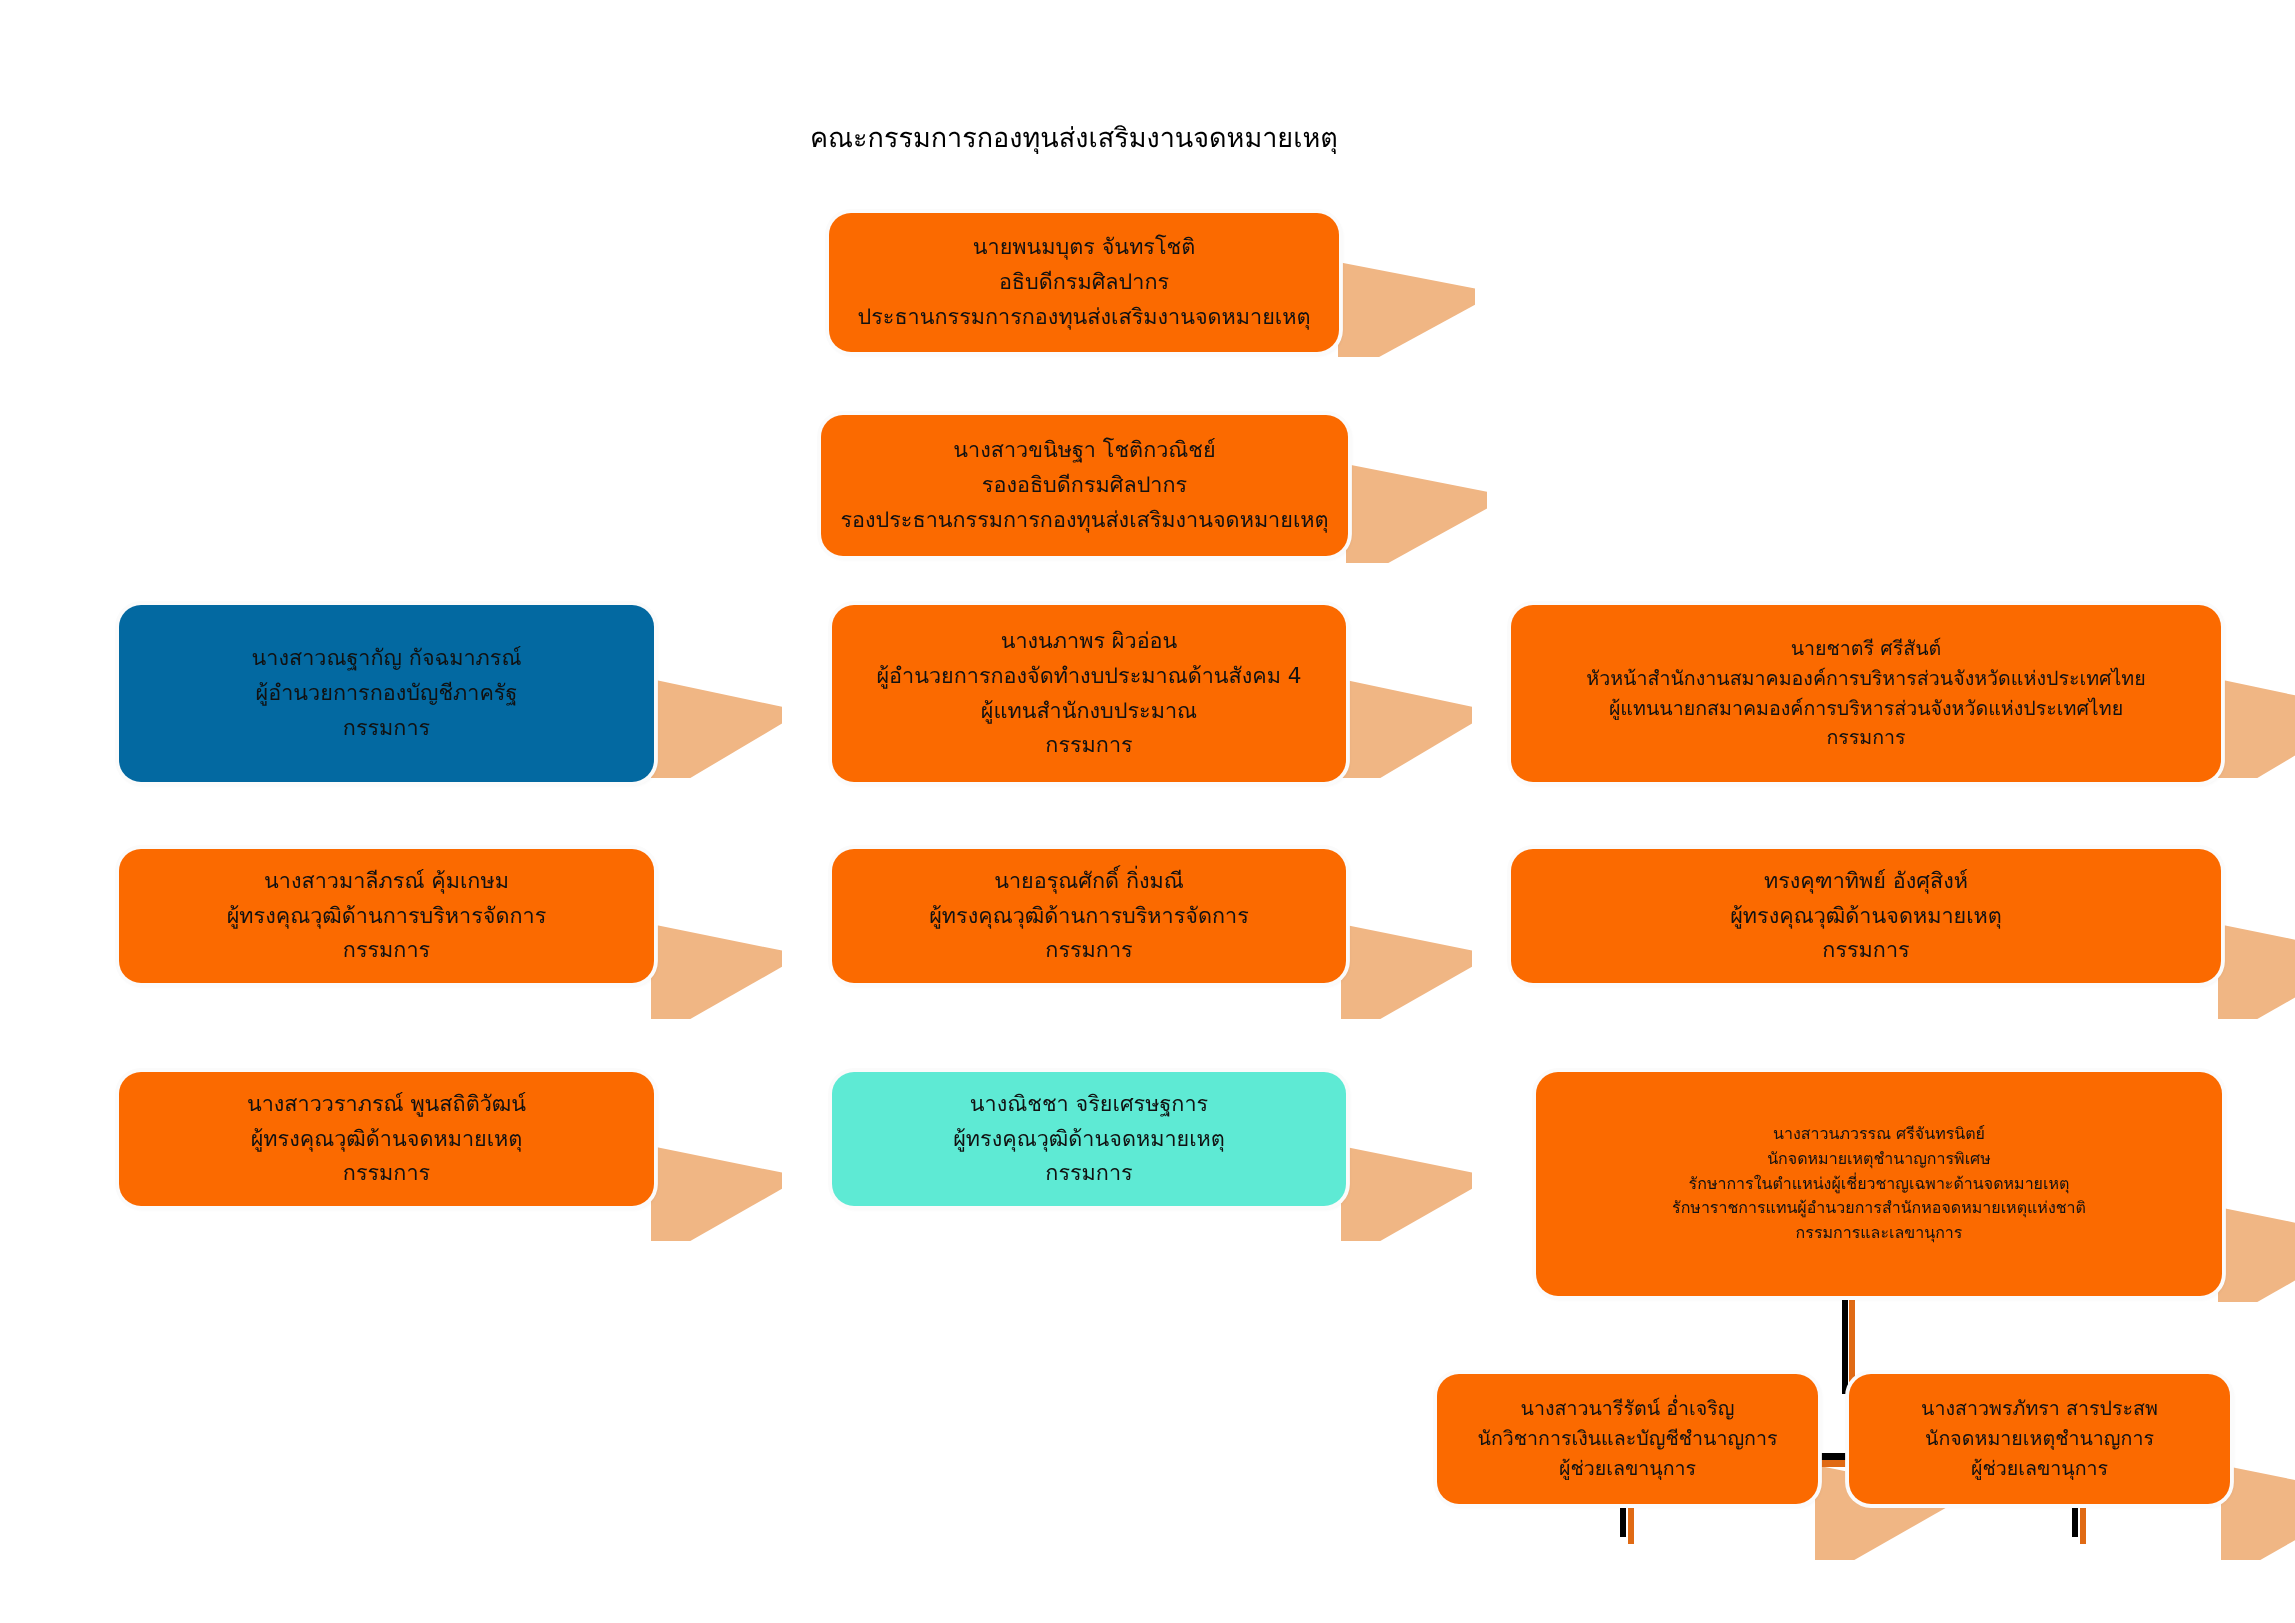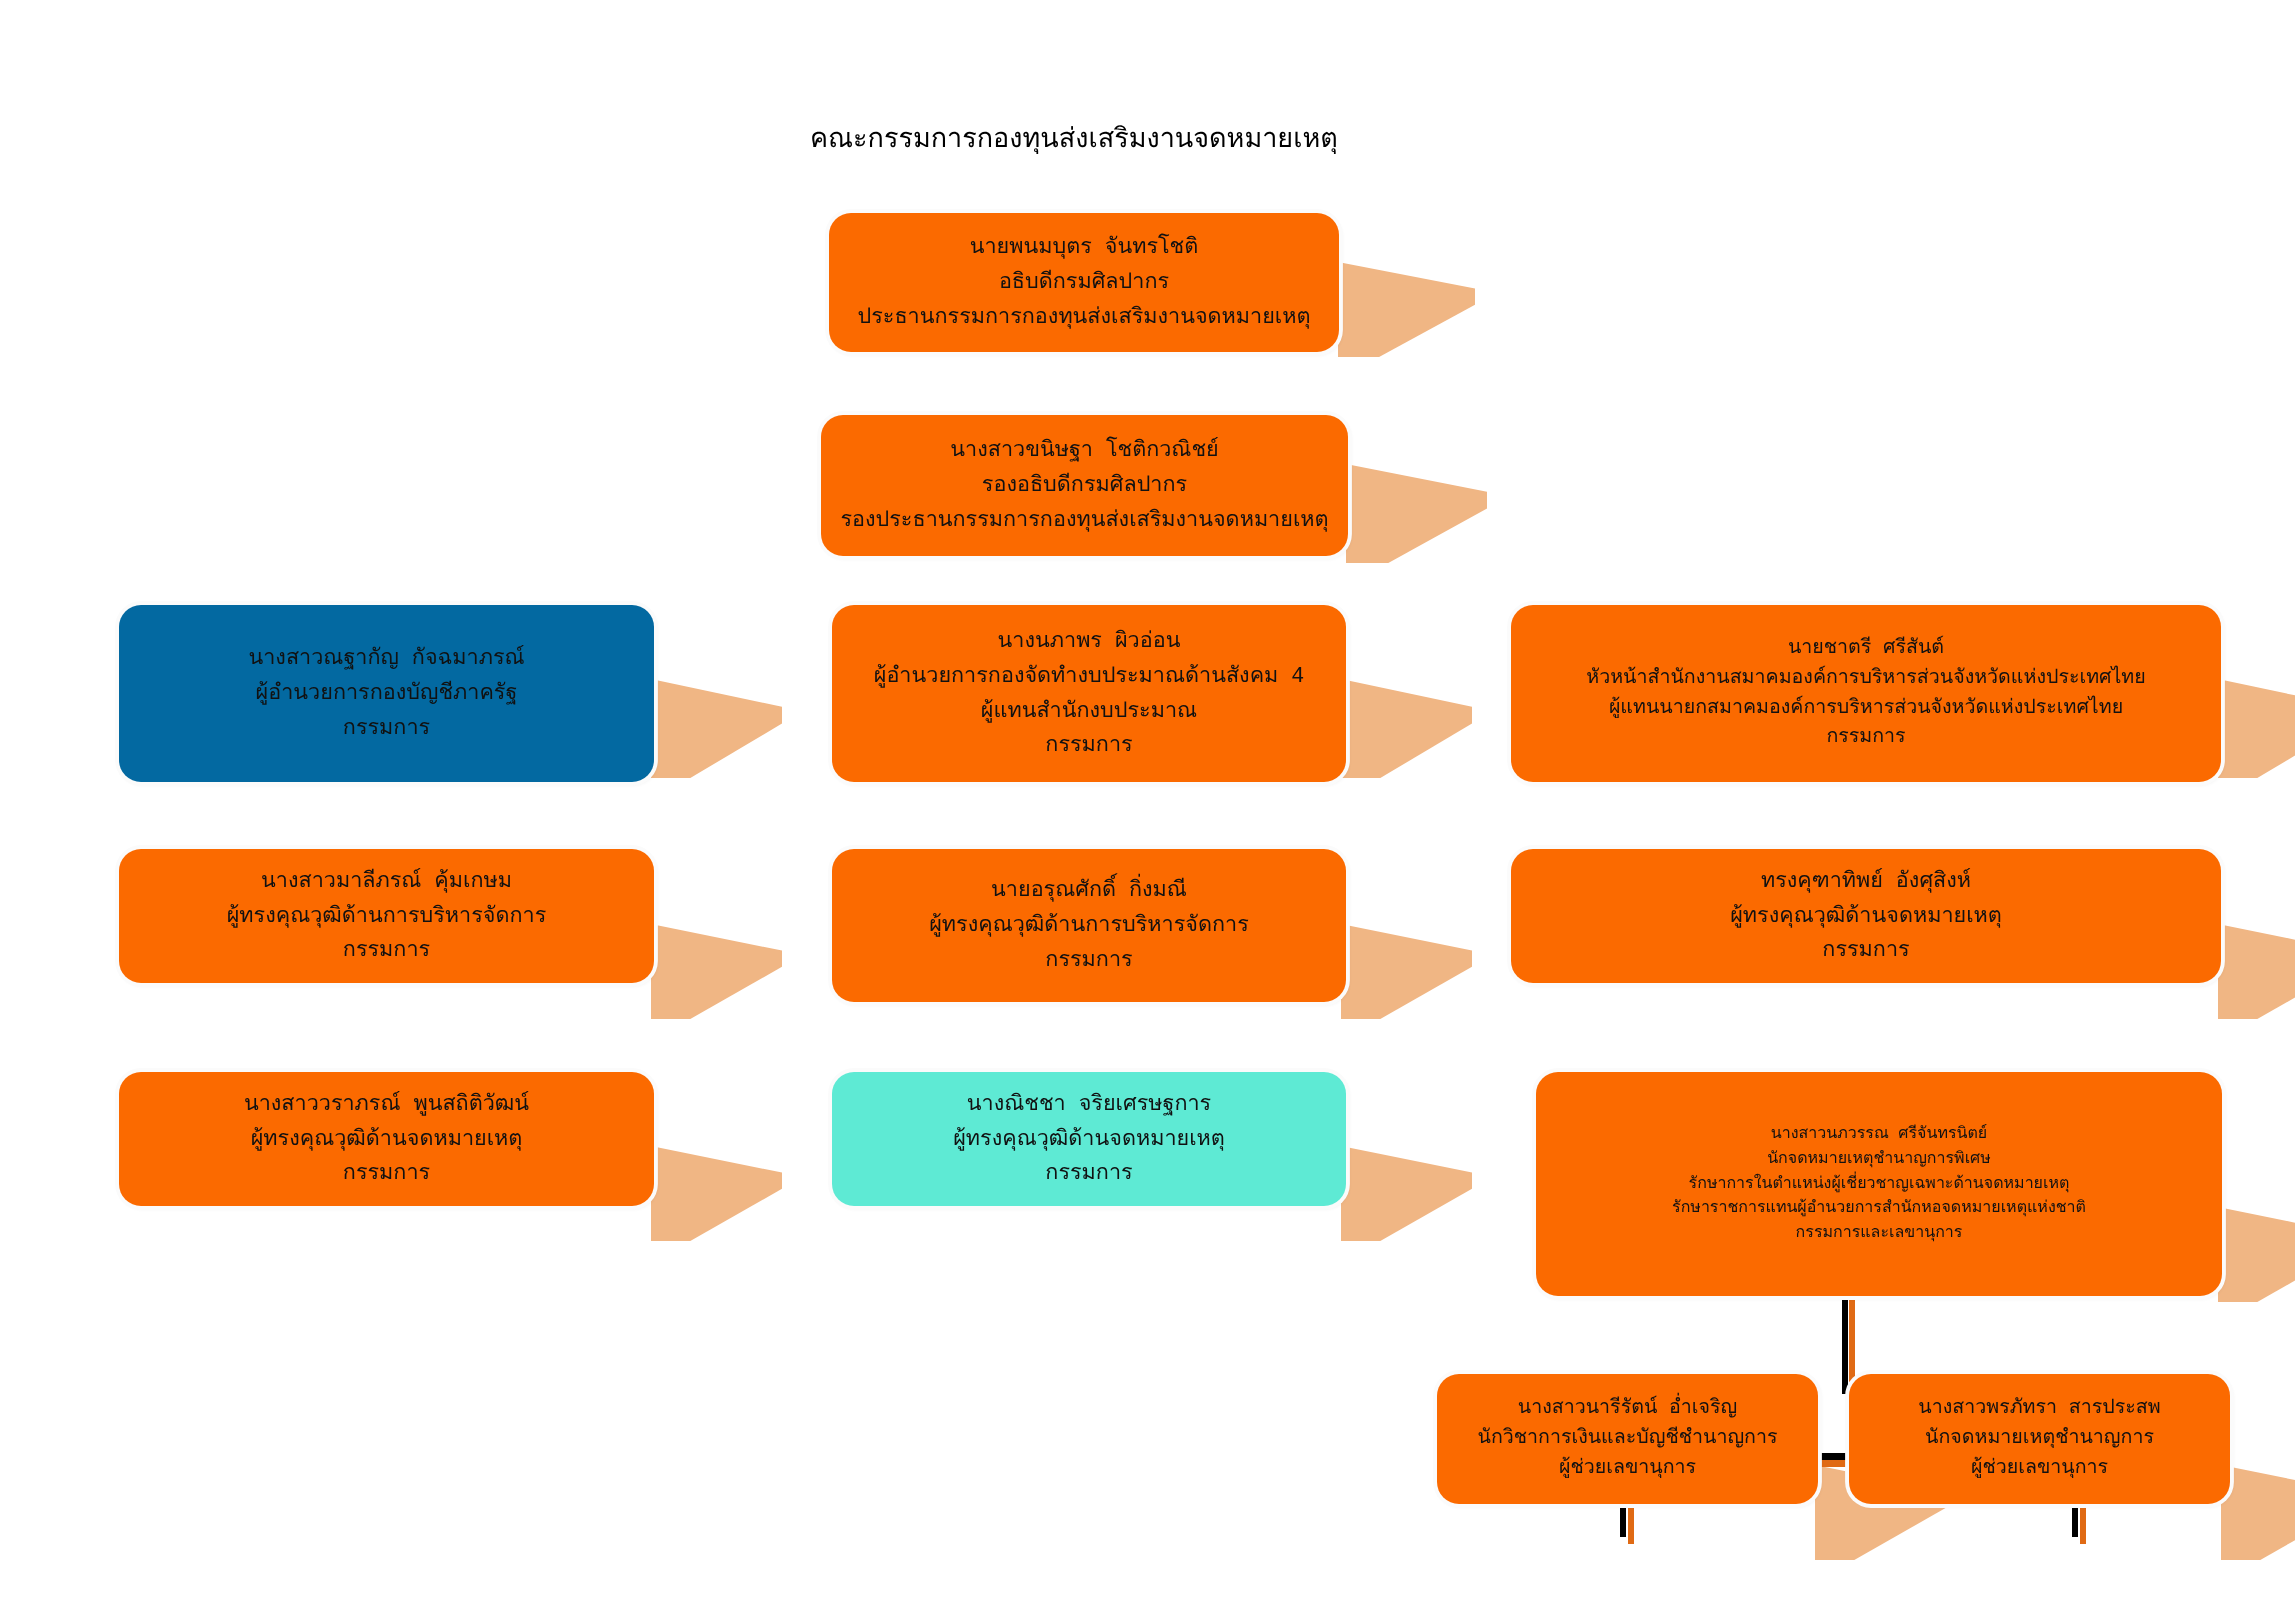--- a/index.html
+++ b/index.html
@@ -53,21 +53,20 @@
     box-shadow: 0 0 0 3.9px #fbfbfb, 1.3px 2px 4.6px rgba(0,0,0,0.10);
     z-index: 3;
   }
   .node .ln {
     display: block;
     width: 100%;
     font-size: 21.6px;
     line-height: 1.62;
     white-space: nowrap;
     color: #111111;
-    font-family: Liberation Mono, monospace;
   }
   .node.small .ln { font-size: 16px; line-height: 1.55; }
   .node.tiny  .ln { font-size: 19.6px; line-height: 1.52; }
 
   
   .pshadow {
     position: absolute;
     background: #F0B684;
     z-index: 1;
     pointer-events: none;
@@ -140,21 +139,21 @@
   <div class="pshadow" style="left: 651px; top: 924px; width: 131px; height: 95px; clip-path: polygon(0px 0px, 100% 28%, 100% 45%, 30% 100%, 0px 100%); background: rgb(240, 182, 132);">
   </div>
   <div class="node" style="left: 119px; top: 849px; width: 535px; height: 134px; background: rgb(251, 106, 0);">
     <span class="ln">นางสาวมาลีภรณ์  คุ้มเกษม</span>
     <span class="ln">ผู้ทรงคุณวุฒิด้านการบริหารจัดการ</span>
     <span class="ln">กรรมการ</span>
   </div>
 
   <div class="pshadow" style="left: 1341px; top: 924px; width: 131px; height: 95px; clip-path: polygon(0px 0px, 100% 28%, 100% 45%, 30% 100%, 0px 100%); background: rgb(240, 182, 132);">
   </div>
-  <div class="node" style="left: 832px; top: 849px; width: 514px; height: 153px; background: rgb(251, 106, 0);">
+  <div class="node" style="left: 832px; top: 849px; width: 514px; height: 134px; background: rgb(251, 106, 0);">
     <span class="ln">นายอรุณศักดิ์  กิ่งมณี</span>
     <span class="ln">ผู้ทรงคุณวุฒิด้านการบริหารจัดการ</span>
     <span class="ln">กรรมการ</span>
   </div>
 
   <div class="pshadow" style="left: 2218px; top: 924px; width: 131px; height: 95px; clip-path: polygon(0px 0px, 100% 28%, 100% 45%, 30% 100%, 0px 100%); background: rgb(240, 182, 132);">
   </div>
   <div class="node" style="left: 1511px; top: 849px; width: 710px; height: 134px; background: rgb(251, 106, 0);">
     <span class="ln">ทรงคุฑาทิพย์ อังศุสิงห์</span>
     <span class="ln">ผู้ทรงคุณวุฒิด้านจดหมายเหตุ</span>

